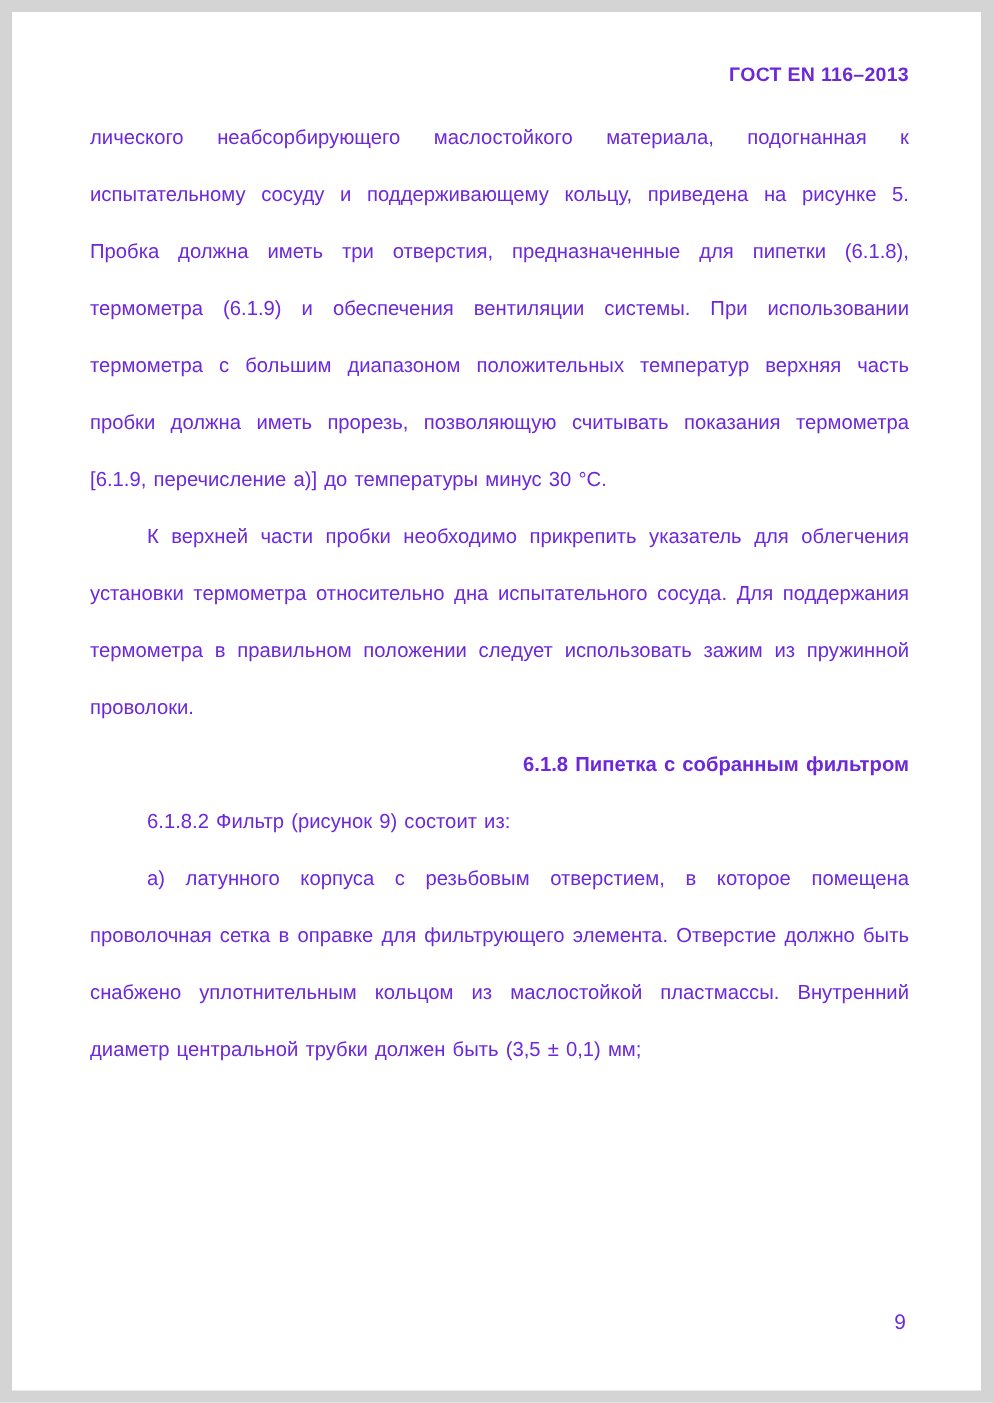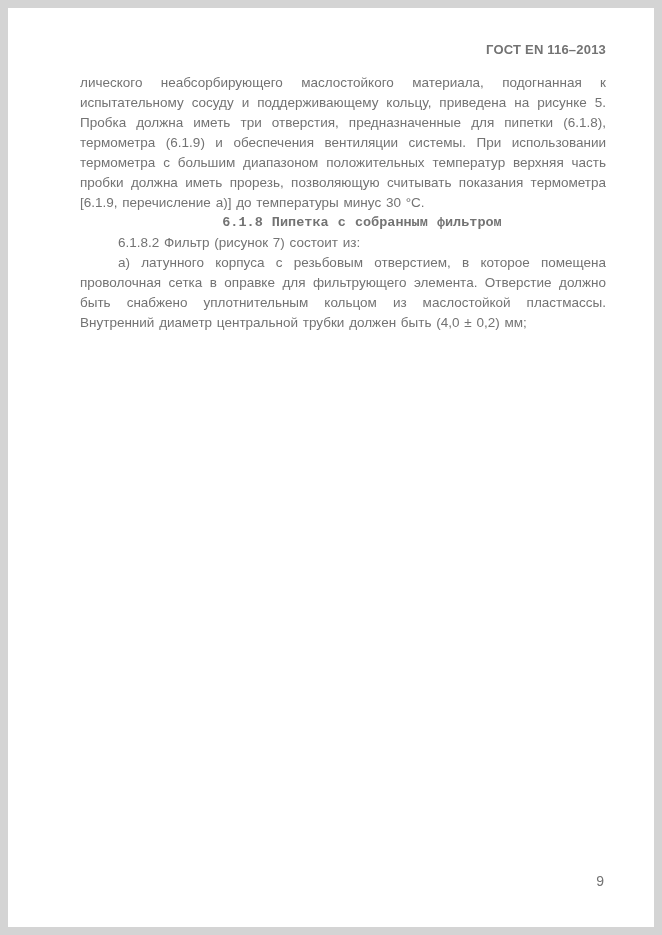--- a/index.html
+++ b/index.html
@@ -14,66 +14,66 @@
     background: #d4d4d4;
     box-sizing: border-box;
     padding: 8px;
     margin: 0 auto;
   }
   .page {
     background: #ffffff;
     width: 100%;
     height: 919px;
     box-sizing: border-box;
-    padding: 34px 48px 38px 72px;
+    padding: 34px 48px 38px 52px;
     display: flex;
     flex-direction: column;
-    color: #737373;
+    color: #6d28d9;
   }
   .doc-header {
     text-align: right;
     font-weight: bold;
     font-size: 13px;
     margin: 0 0 16px 0;
     letter-spacing: 0.2px;
   }
   .doc-body {
     flex: 0 0 auto;
   }
   .para {
     margin: 0;
     font-size: 13.5px;
-    line-height: 20px;
+    line-height: 38px;
     text-align: justify;
     word-spacing: 1px;
   }
   .para.indent {
     text-indent: 38px;
   }
   .para.bold {
     font-weight: bold;
-    text-align: center;
-    font-family: Liberation Mono, monospace;
+    text-align: right;
   }
   .page-number {
     margin-top: auto;
     text-align: right;
     font-size: 14px;
     padding-right: 2px;
   }
 </style>
 </head>
 <body>
 
 <div class="viewport">
   <div class="page">
     <div class="doc-header">ГОСТ EN 116–2013</div>
 
     <div class="doc-body">
         <p class="para">лического неабсорбирующего маслостойкого материала, подогнанная к испытательному сосуду и поддерживающему кольцу, приведена на рисунке 5. Пробка должна иметь три отверстия, предназначенные для пипетки (6.1.8), термометра (6.1.9) и обеспечения вентиляции системы. При использовании термометра с большим диапазоном положительных температур верхняя часть пробки должна иметь прорезь, позволяющую считывать показания термометра [6.1.9, перечисление а)] до температуры минус 30 °С.</p>
+        <p class="para indent">К верхней части пробки необходимо прикрепить указатель для облегчения установки термометра относительно дна испытательного сосуда. Для поддержания термометра в правильном положении следует использовать зажим из пружинной проволоки.</p>
         <p class="para indent bold">6.1.8 Пипетка с собранным фильтром</p>
-        <p class="para indent">6.1.8.2 Фильтр (рисунок 7) состоит из:</p>
-        <p class="para indent">а) латунного корпуса с резьбовым отверстием, в которое помещена проволочная сетка в оправке для фильтрующего элемента. Отверстие должно быть снабжено уплотнительным кольцом из маслостойкой пластмассы. Внутренний диаметр центральной трубки должен быть (4,0 ± 0,2) мм;</p>
+        <p class="para indent">6.1.8.2 Фильтр (рисунок 9) состоит из:</p>
+        <p class="para indent">а) латунного корпуса с резьбовым отверстием, в которое помещена проволочная сетка в оправке для фильтрующего элемента. Отверстие должно быть снабжено уплотнительным кольцом из маслостойкой пластмассы. Внутренний диаметр центральной трубки должен быть (3,5 ± 0,1) мм;</p>
       </div>
 
     <div class="page-number">9</div>
   </div>
 </div>
 
 </body></html>

